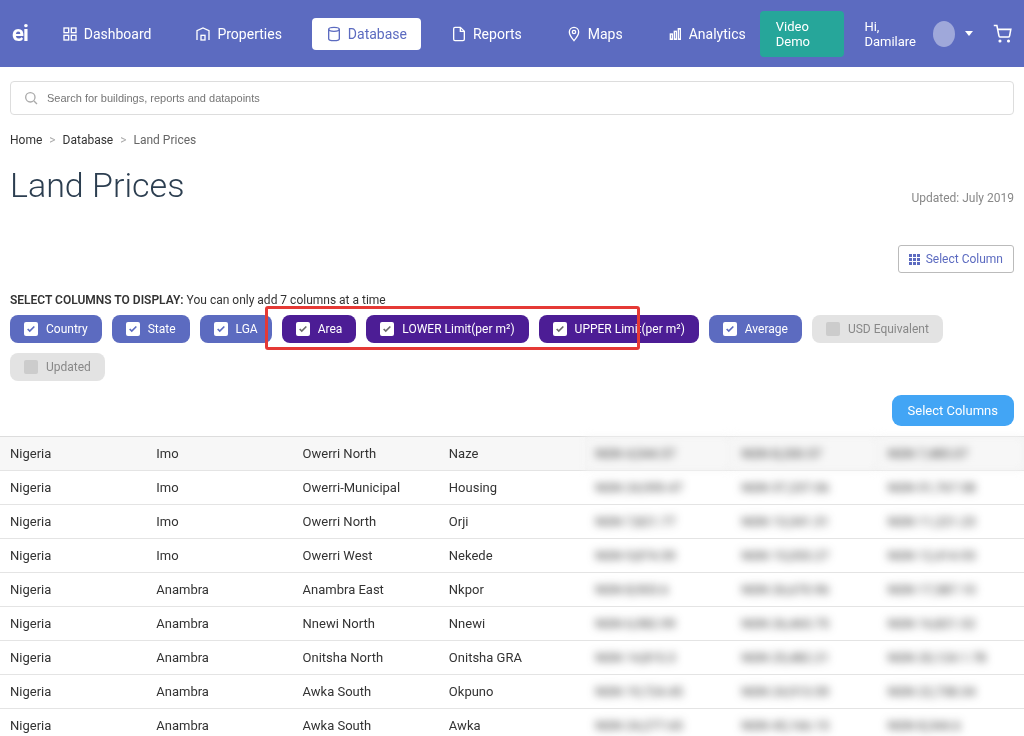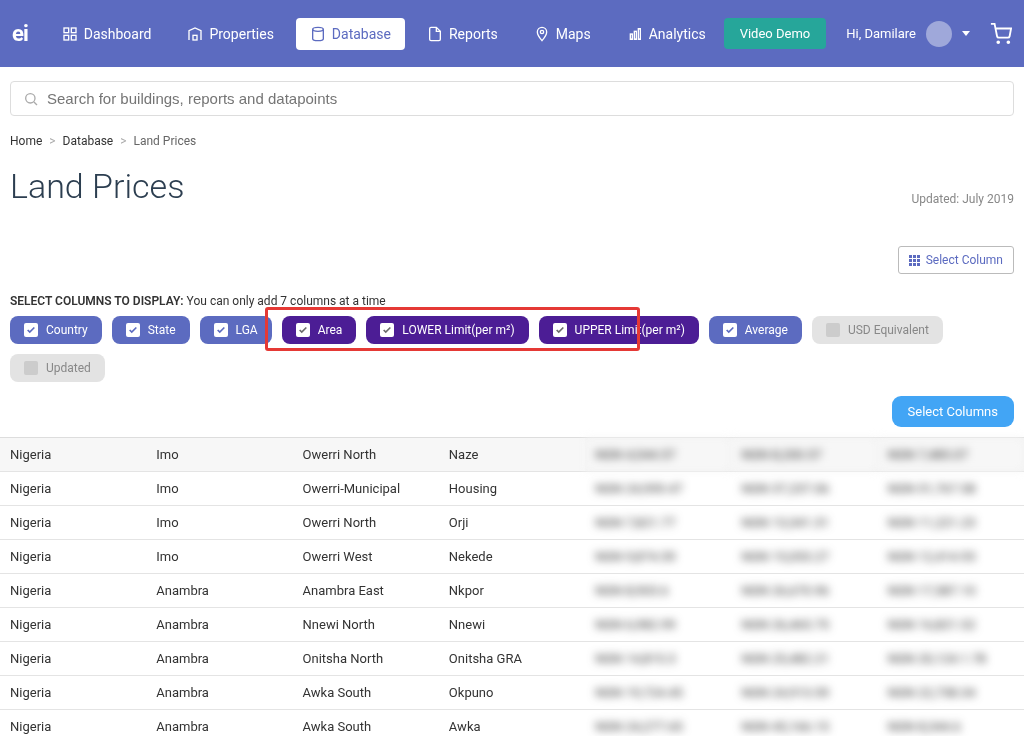--- a/index.html
+++ b/index.html
@@ -1,34 +1,34 @@
 <!DOCTYPE html>
 <html><head>
 <meta charset="utf-8">
 <style>
   * { box-sizing: border-box; margin: 0; padding: 0; }
   body { font-family: -apple-system, BlinkMacSystemFont, "Segoe UI", Roboto, sans-serif; background: #fff; color: #333; font-size: 13px; }
   
   
   .topnav { background: #5c6bc0; height: 67px; display: flex; align-items: center; padding: 0 12px; color: #fff; }
   .logo { font-size: 22px; font-weight: 700; margin-right: 20px; letter-spacing: -1px; }
-  .nav-items { display: flex; align-items: center; gap: 8px; flex: 1; }
+  .nav-items { display: flex; align-items: center; gap: 16px; flex: 1; }
   .nav-item { display: flex; align-items: center; gap: 6px; padding: 8px 14px; border-radius: 4px; cursor: pointer; font-size: 14px; }
   .nav-item.active { background: #fff; color: #5c6bc0; }
   .nav-icon { width: 16px; height: 16px; display: inline-flex; }
   .video-demo { background: #26a69a; padding: 8px 16px; border-radius: 4px; margin-right: 20px; cursor: pointer; font-size: 13px; }
   .user-area { display: flex; align-items: center; gap: 10px; }
   .avatar { width: 26px; height: 26px; border-radius: 50%; background: #9fa8da; }
   .caret { width: 0; height: 0; border-left: 4px solid transparent; border-right: 4px solid transparent; border-top: 5px solid #fff; }
   .cart-icon { width: 22px; height: 22px; margin-left: 10px; }
   
   
   .search-wrap { padding: 14px 10px 8px; }
   .search-box { display: flex; align-items: center; border: 1px solid #ddd; border-radius: 4px; padding: 8px 12px; }
-  .search-box input { border: none; outline: none; flex: 1; font-size: 15px; color: #be185d; margin-left: 8px; }
+  .search-box input { border: none; outline: none; flex: 1; font-size: 11px; color: #be185d; margin-left: 8px; }
   .search-icon { width: 16px; height: 16px; stroke: #aaa; }
   
   
   .breadcrumb { padding: 10px 10px 4px; font-size: 12px; color: #666; }
   .breadcrumb a { color: #333; text-decoration: none; }
   .breadcrumb .sep { color: #aaa; margin: 0 4px; }
   
   
   .title-row { display: flex; justify-content: space-between; align-items: flex-end; padding: 14px 10px 10px; }
   .page-title { font-size: 34px; font-weight: 300; color: #2c3e50; }

